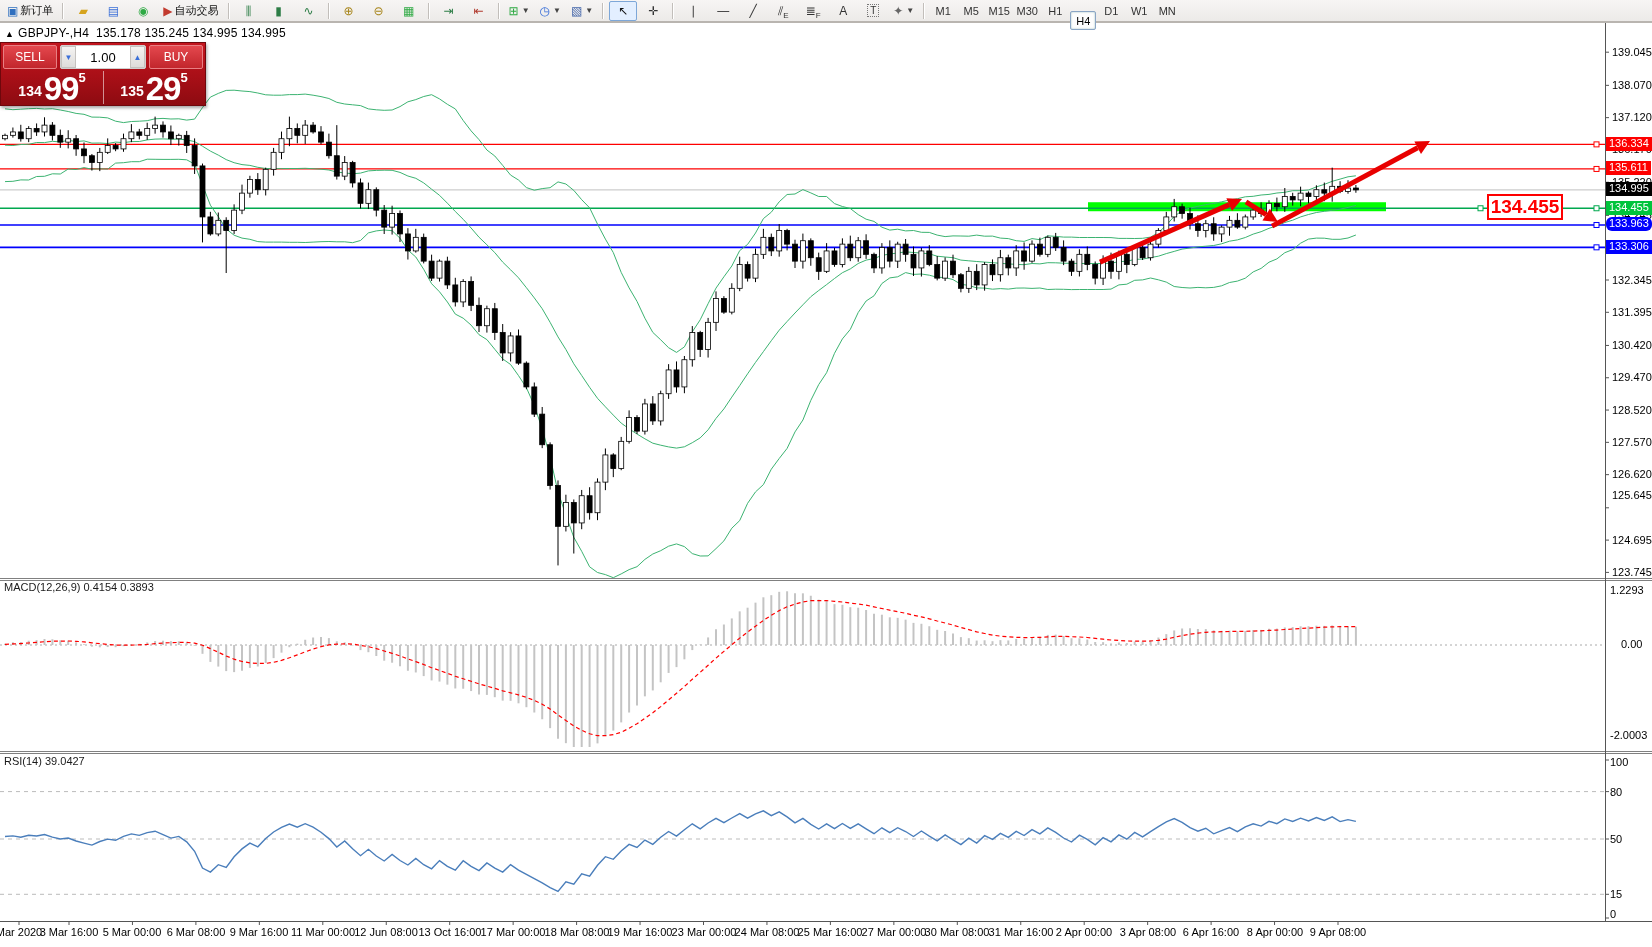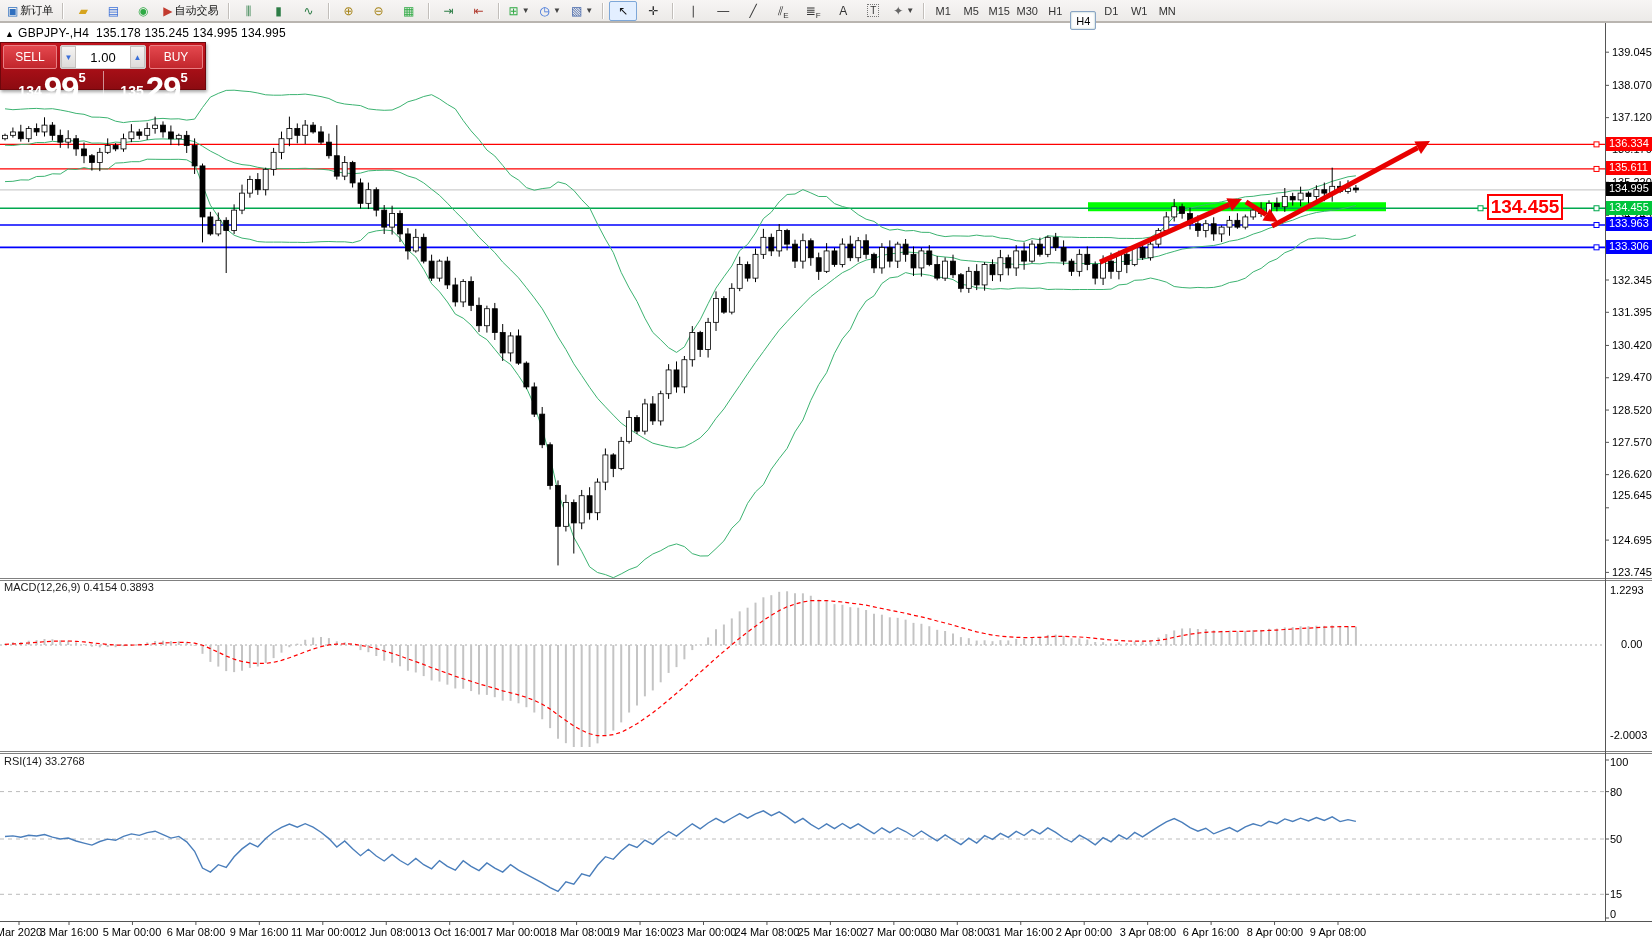--- a/index.html
+++ b/index.html
@@ -17,21 +17,21 @@
   .tb-btn .dd{font-size:8px;color:#444;margin-left:1px;}
   .tb-btn .boxed{border:1px dotted #777;padding:0 2px;font-size:10px;line-height:11px;}
   .tb-sep{width:1px;height:16px;background:#c2beba;margin:0 4px;border-right:1px solid #fff;}
   .tf-btn{height:17px;min-width:24px;display:flex;align-items:center;justify-content:center;margin:0 1px;
           font-size:11px;color:#333;border:1px solid transparent;border-radius:2px;}
   .tf-btn.active{background:#fdfdfd;border-color:#8aa5c5;box-shadow:inset 0 0 2px #9bb;color:#000;margin-top:20px;}
   
   #symbol-line{position:absolute;left:5px;top:26px;font-size:12px;color:#000;z-index:20;letter-spacing:.2px;}
   #symbol-line .tri{font-size:9px;margin-right:4px;}
   
-  #quote-panel{position:absolute;left:0px;top:42px;width:206px;height:48px;z-index:25;
+  #quote-panel{position:absolute;left:0px;top:42px;width:206px;height:64px;z-index:25;
                background:linear-gradient(180deg,#c3151e 0%,#a80f17 55%,#8d0b11 100%);
                border:1px solid #6f070c;box-sizing:border-box;box-shadow:1px 2px 3px rgba(0,0,0,.35);}
   #qp-row1{display:flex;align-items:center;gap:3px;padding:2px 2px 0 2px;height:24px;}
   .qp-btn{height:22px;border:1px solid #e87f83;border-radius:2px;background:linear-gradient(#e4484e,#c2262c);
           color:#fff;font-size:12px;display:flex;align-items:center;justify-content:center;flex:0 0 52px;}
   #qp-vol{flex:1;display:flex;height:22px;background:#fff;border:1px solid #d0d0d0;border-radius:2px;overflow:hidden;}
   .qp-spin{width:17px;background:linear-gradient(#f4f3f2,#dedcda);border:1px solid #c5c2bf;color:#3a6fd8;
            font-size:8px;display:flex;align-items:center;justify-content:center;}
   #qp-vol input{flex:1;border:0;outline:0;text-align:center;font-size:13px;color:#000;width:50px;font-family:"Liberation Sans",sans-serif;}
   #qp-row2{display:flex;height:38px;color:#fff;position:relative;}
@@ -796,21 +796,21 @@
         <span class="qp-big">29</span>
         <span class="qp-sup">5</span>
       </div>
     </div>
   </div>
 
   <div id="macd-label">
     <span>MACD(12,26,9)</span>&nbsp;<span>0.4154</span>&nbsp;<span>0.3893</span>
   </div>
   <div id="rsi-label">
-    <span>RSI(14)</span>&nbsp;<span>33.2768</span>
+    <span>RSI(14)</span>&nbsp;<span>39.0427</span>
   </div>
 
   <div id="pivot-box">134.455</div>
 
   <div id="overlays">
       <div class="axis-label" style="top:46px;">139.045</div>
       <div class="axis-label" style="top:79px;">138.070</div>
       <div class="axis-label" style="top:111px;">137.120</div>
       <div class="axis-label" style="top:143px;">136.170</div>
       <div class="axis-label" style="top:176px;">135.220</div>
@@ -823,21 +823,21 @@
       <div class="axis-label" style="top:404px;">128.520</div>
       <div class="axis-label" style="top:436px;">127.570</div>
       <div class="axis-label" style="top:468px;">126.620</div>
       <div class="axis-label" style="top:489px;">125.645</div>
       <div class="axis-label" style="top:534px;">124.695</div>
       <div class="axis-label" style="top:566px;">123.745</div>
       <div class="badge" style="top:137px;background:#fe0000;color:#ffffff;">136.334</div>
       <div class="badge" style="top:161px;background:#fe0000;color:#ffffff;">135.611</div>
       <div class="badge" style="top:182px;background:#000000;color:#ffffff;">134.995</div>
       <div class="badge" style="top:201px;background:#00c43c;color:#ffffff;">134.455</div>
-      <div class="badge" style="top:217px;background:#0000fe;color:#ffffff;">133.963</div>
+      <div class="badge" style="top:217px;background:#0000fe;color:#ffffff;border-radius:6px;">133.963</div>
       <div class="badge" style="top:240px;background:#0000fe;color:#ffffff;">133.306</div>
       <div class="ind-scale" style="top:584px;">1.2293</div>
       <div class="ind-scale" style="top:638px;margin-left:11px;">0.00</div>
       <div class="ind-scale" style="top:729px;">-2.0003</div>
       <div class="ind-scale" style="top:756px;">100</div>
       <div class="ind-scale" style="top:786px;">80</div>
       <div class="ind-scale" style="top:833px;">50</div>
       <div class="ind-scale" style="top:888px;">15</div>
       <div class="ind-scale" style="top:908px;">0</div>
       <div class="time-label" style="left:19px;">Mar 2020</div>

